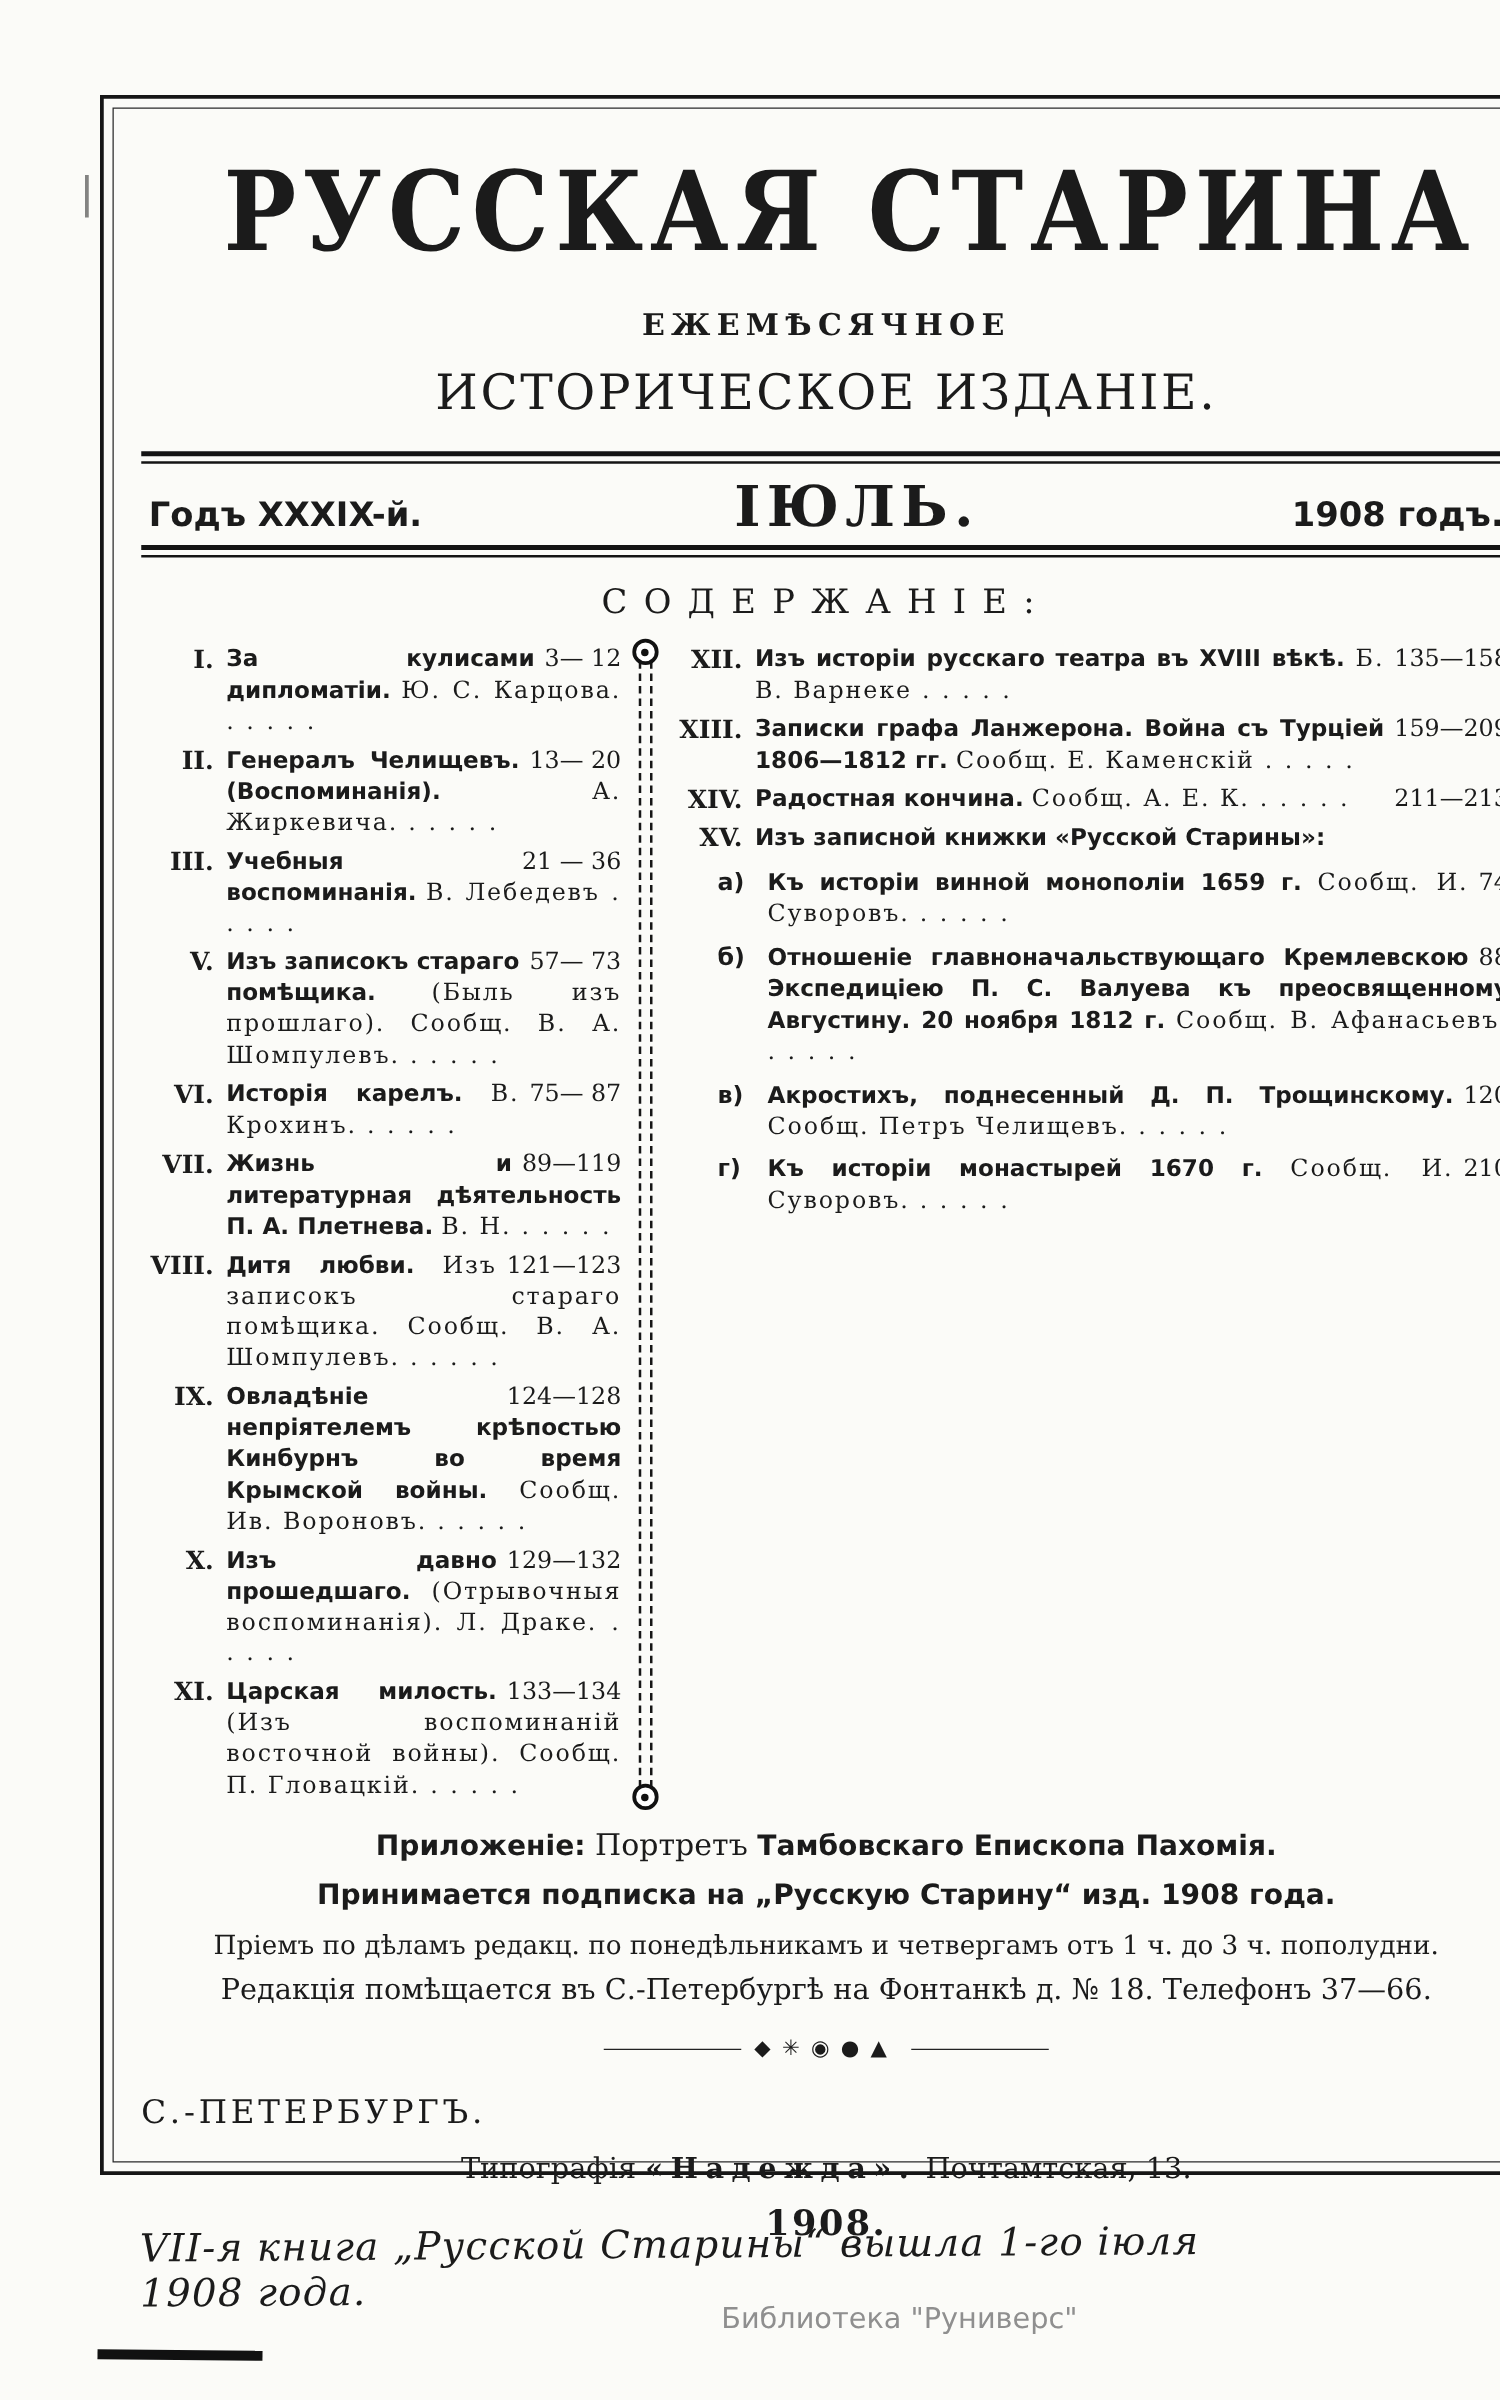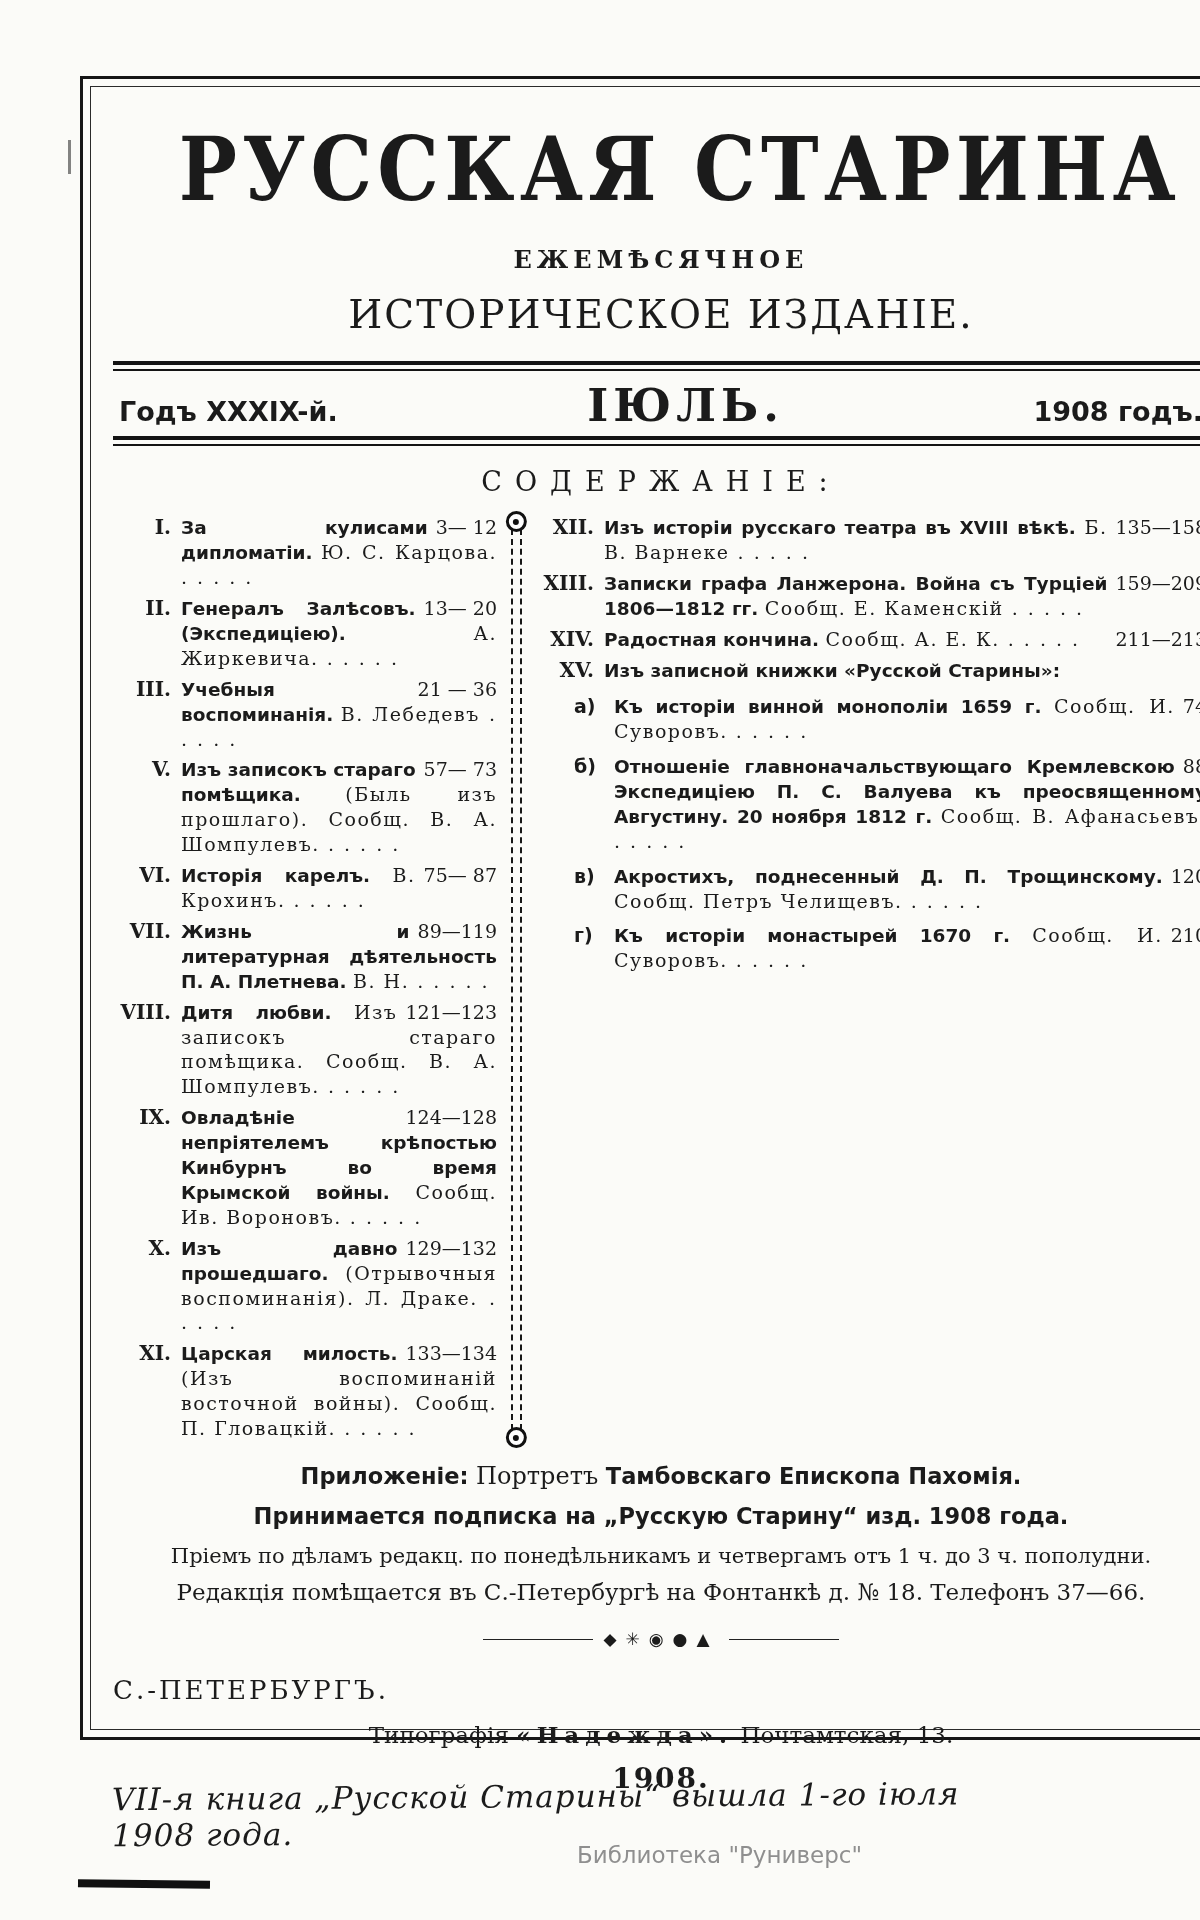--- a/index.html
+++ b/index.html
@@ -153,21 +153,21 @@
     <div class="contents-heading">СОДЕРЖАНІЕ:</div>
 
     <div class="toc">
       <div class="toc-col-left" id="toc-left">
           <div class="toc-entry">
             <span class="toc-num">I.</span>
             <div class="toc-body"><span class="toc-pages">3— 12</span><span class="toc-title">За кулисами дипломатіи. </span><span class="toc-rest">Ю. С. Карцова.</span><span class="toc-dots"> . . . . .</span></div>
           </div>
           <div class="toc-entry">
             <span class="toc-num">II.</span>
-            <div class="toc-body"><span class="toc-pages">13— 20</span><span class="toc-title">Генералъ Залѣсовъ. (Экспедиціею). </span><span class="toc-rest">А. Жиркевича.</span><span class="toc-dots"> . . . . .</span></div>
+            <div class="toc-body"><span class="toc-pages">13— 20</span><span class="toc-title">Генералъ Челищевъ. (Воспоминанія). </span><span class="toc-rest">А. Жиркевича.</span><span class="toc-dots"> . . . . .</span></div>
           </div>
           <div class="toc-entry">
             <span class="toc-num">III.</span>
             <div class="toc-body"><span class="toc-pages">21 — 36</span><span class="toc-title">Учебныя воспоминанія. </span><span class="toc-rest">В. Лебедевъ</span><span class="toc-dots"> . . . . .</span></div>
           </div>
           <div class="toc-entry">
             <span class="toc-num">V.</span>
             <div class="toc-body"><span class="toc-pages">57— 73</span><span class="toc-title">Изъ записокъ стараго помѣщика. </span><span class="toc-rest">(Быль изъ прошлаго). Сообщ. В. А. Шомпулевъ.</span><span class="toc-dots"> . . . . .</span></div>
           </div>
           <div class="toc-entry">

